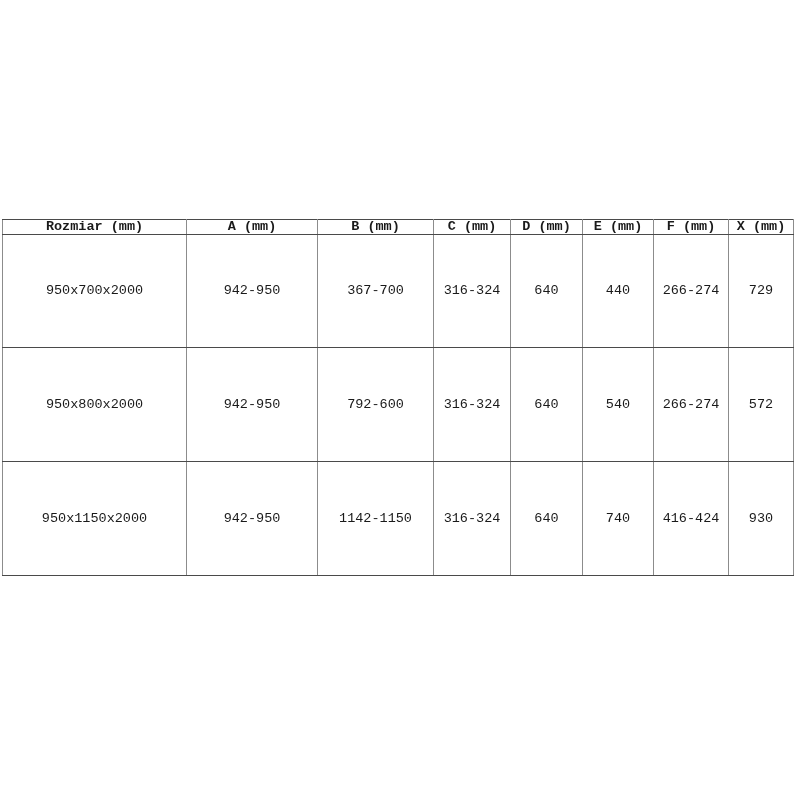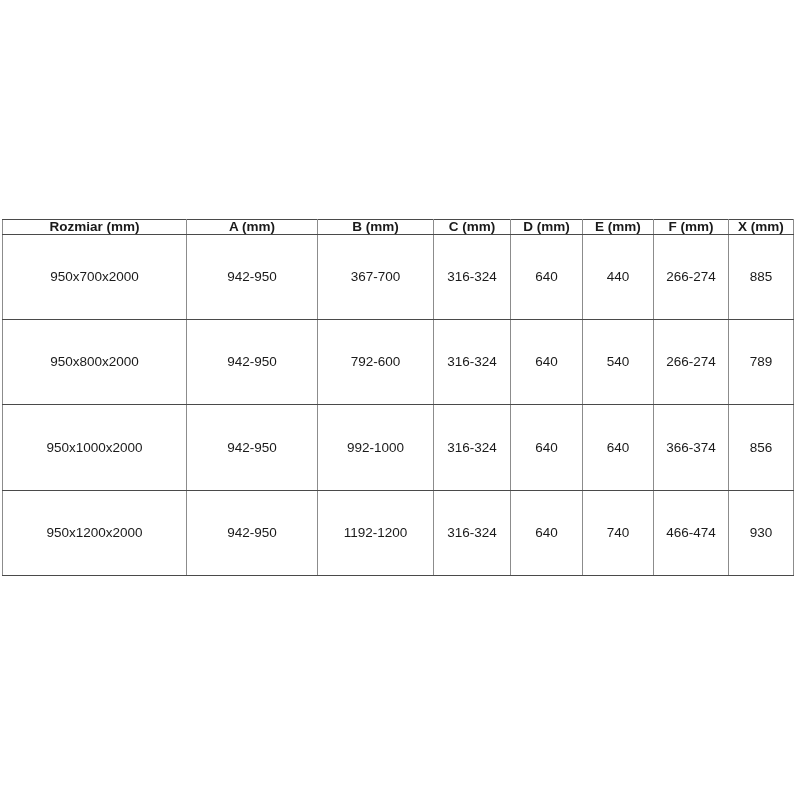--- a/index.html
+++ b/index.html
@@ -6,21 +6,21 @@
       margin: 0;
       padding: 0;
       background: #ffffff;
     }
     .page {
       position: relative;
       width: 800px;
       height: 800px;
       background: var(--page-bg, #ffffff);
       overflow: hidden;
-      font-family: Liberation Sans, sans-serif;
+      font-family: Liberation Mono, monospace;
     }
     table.spec-table {
       position: absolute;
       left: 2px;
       top: 219px;
       width: 791px;
       height: 357px;
       border-collapse: collapse;
       table-layout: fixed;
     }
@@ -76,47 +76,37 @@
     </thead>
     <tbody>
         <tr>
           <td>950x700x2000</td>
           <td>942-950</td>
           <td>367-700</td>
           <td>316-324</td>
           <td>640</td>
           <td>440</td>
           <td>266-274</td>
-          <td>885</td>
+          <td>729</td>
         </tr>
         <tr>
           <td>950x800x2000</td>
           <td>942-950</td>
           <td>792-600</td>
           <td>316-324</td>
           <td>640</td>
           <td>540</td>
           <td>266-274</td>
-          <td>789</td>
+          <td>572</td>
         </tr>
         <tr>
-          <td>950x1000x2000</td>
+          <td>950x1150x2000</td>
           <td>942-950</td>
-          <td>992-1000</td>
-          <td>316-324</td>
-          <td>640</td>
-          <td>640</td>
-          <td>366-374</td>
-          <td>856</td>
-        </tr>
-        <tr>
-          <td>950x1200x2000</td>
-          <td>942-950</td>
-          <td>1192-1200</td>
+          <td>1142-1150</td>
           <td>316-324</td>
           <td>640</td>
           <td>740</td>
-          <td>466-474</td>
+          <td>416-424</td>
           <td>930</td>
         </tr>
       </tbody>
   </table>
 </div>
 
 </body></html>

